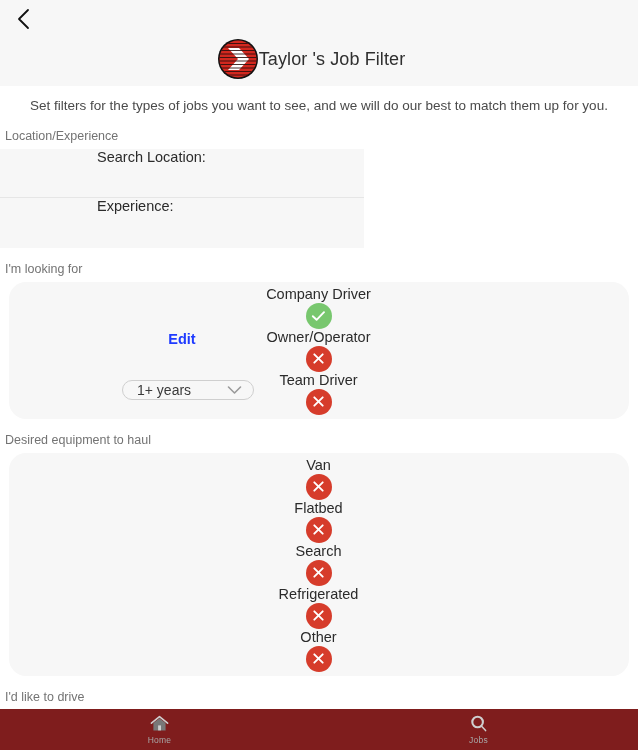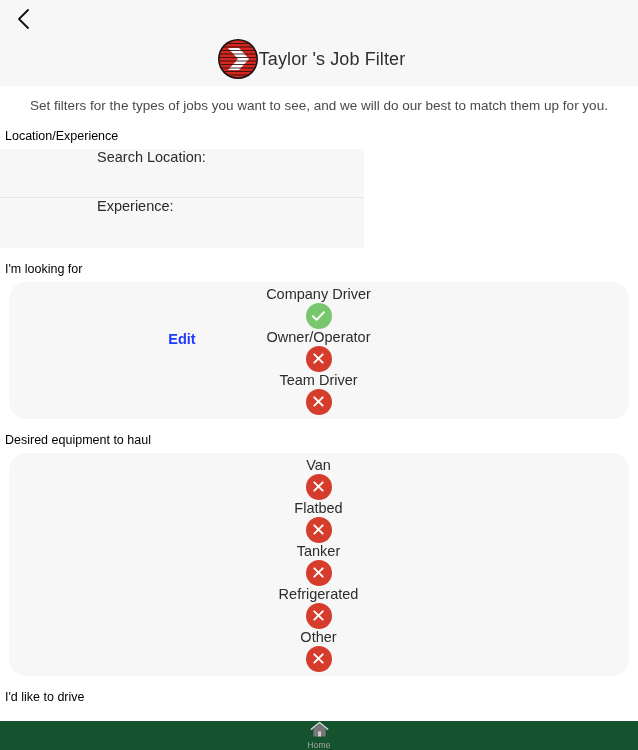--- a/index.html
+++ b/index.html
@@ -63,21 +63,21 @@
     text-align: center;
     font-size: 13.5px;
     color: #4a4a4a;
     padding: 11px 18px 0 18px;
     line-height: 1.3;
   }
 
   
   .section-label {
     font-size: 12.5px;
-    color: #000000;
+    color: #737373;
     padding-left: 5px;
     margin-top: 14px;
     margin-bottom: 6px;
   }
 
   
   .locexp-card {
     width: 364px;
     background: #f7f7f7;
     box-sizing: border-box;
@@ -162,22 +162,22 @@
   }
   .toggle-icon.yes { background: #78c76e; }
   .toggle-icon.no  { background: #d63c2b; }
 
   
   .bottom-nav {
     position: absolute;
     left: 0;
     bottom: 0;
     width: 638px;
-    height: 29px;
-    background: #14532d;
+    height: 41px;
+    background: #7f1d1d;
     display: flex;
     align-items: stretch;
   }
   .nav-item {
     flex: 1 1 33.33%;
     display: flex;
     flex-direction: column;
     align-items: center;
     justify-content: center;
     gap: 2px;
@@ -256,20 +256,28 @@
 
 <div class="locexp-card">
 
   <div class="locexp-row top">
     <span class="locexp-key">Search Location:</span>
     <span class="edit-link">Edit</span>
   </div>
 
   <div class="locexp-row">
     <span class="locexp-key">Experience:</span>
+    <span class="select-pill">
+      <span class="select-pill-text">1+ years</span>
+      <span class="chev-down">
+        <svg width="15" height="10" viewBox="0 0 15 10">
+          <polyline points="1.5,2 7.5,8 13.5,2" fill="none" stroke="#9a9a9a" stroke-width="1.6" stroke-linecap="round" stroke-linejoin="round"></polyline>
+        </svg>
+      </span>
+    </span>
   </div>
 </div>
 
 <div class="section-label">I'm looking for</div>
 
 <div class="list-card">
 
   <div class="list-row">
     <span class="list-row-label">Company Driver</span>
     <span class="toggle-icon yes">
@@ -318,21 +326,21 @@
     <span class="list-row-label">Flatbed</span>
     <span class="toggle-icon no">
       <svg width="13" height="13" viewBox="0 0 13 13">
         <line x1="2.3" y1="2.3" x2="10.7" y2="10.7" stroke="#ffffff" stroke-width="1.9" stroke-linecap="round"></line>
         <line x1="10.7" y1="2.3" x2="2.3" y2="10.7" stroke="#ffffff" stroke-width="1.9" stroke-linecap="round"></line>
       </svg>
     </span>
   </div>
 
   <div class="list-row">
-    <span class="list-row-label">Tanker</span>
+    <span class="list-row-label">Search</span>
     <span class="toggle-icon no">
       <svg width="13" height="13" viewBox="0 0 13 13">
         <line x1="2.3" y1="2.3" x2="10.7" y2="10.7" stroke="#ffffff" stroke-width="1.9" stroke-linecap="round"></line>
         <line x1="10.7" y1="2.3" x2="2.3" y2="10.7" stroke="#ffffff" stroke-width="1.9" stroke-linecap="round"></line>
       </svg>
     </span>
   </div>
 
   <div class="list-row">
     <span class="list-row-label">Refrigerated</span>
@@ -363,14 +371,23 @@
     <span class="nav-glyph">
       <svg width="19" height="17" viewBox="0 0 19 17">
         <path d="M1.4 8.2 L9.5 1.6 L17.6 8.2" fill="none" stroke="#cfcfcf" stroke-width="1.6" stroke-linecap="round" stroke-linejoin="round"></path>
         <path d="M3.4 8.1 L3.4 15.4 L15.6 15.4 L15.6 8.1 L9.5 3.2 Z" fill="#787878"></path>
         <rect x="8.1" y="10.4" width="2.9" height="5" fill="#cfcfcf"></rect>
       </svg>
     </span>
     <span class="nav-label">Home</span>
   </div>
 
+  <div class="nav-item">
+    <span class="nav-glyph">
+      <svg width="18" height="18" viewBox="0 0 18 18">
+        <circle cx="7.6" cy="7" r="5.3" fill="none" stroke="#cfcfcf" stroke-width="2.1"></circle>
+        <line x1="11.6" y1="11.2" x2="15.6" y2="15.6" stroke="#cfcfcf" stroke-width="1.5" stroke-linecap="round"></line>
+      </svg>
+    </span>
+    <span class="nav-label">Jobs</span>
+  </div>
 
 </div>
 
 </body></html>

